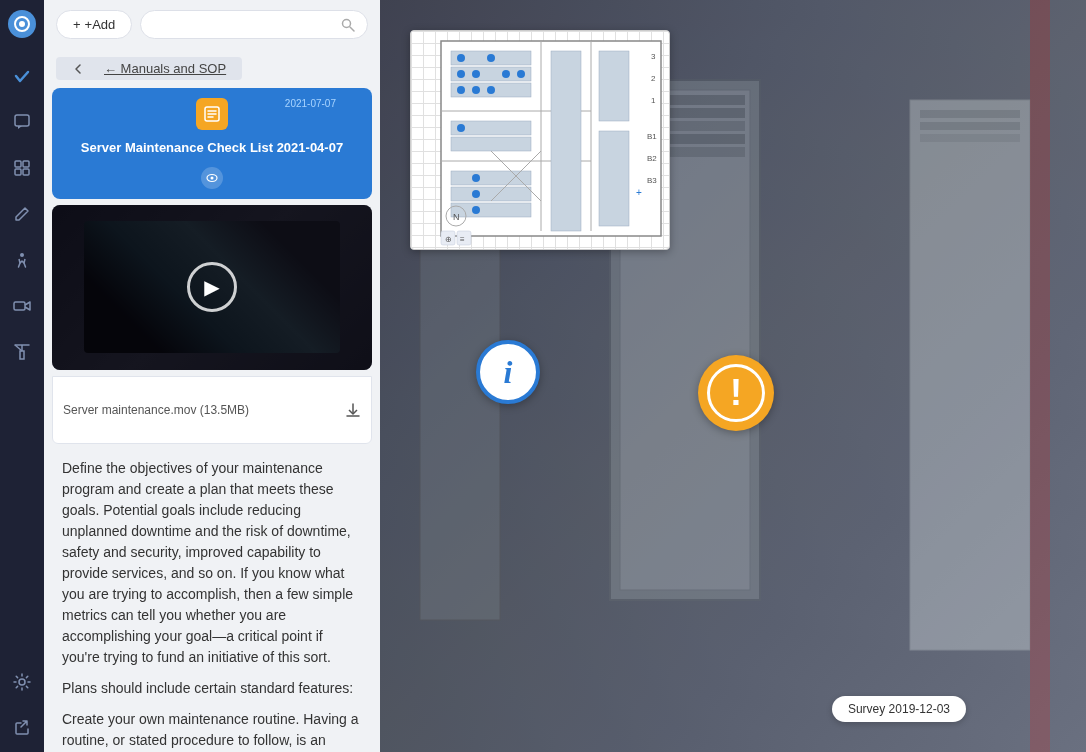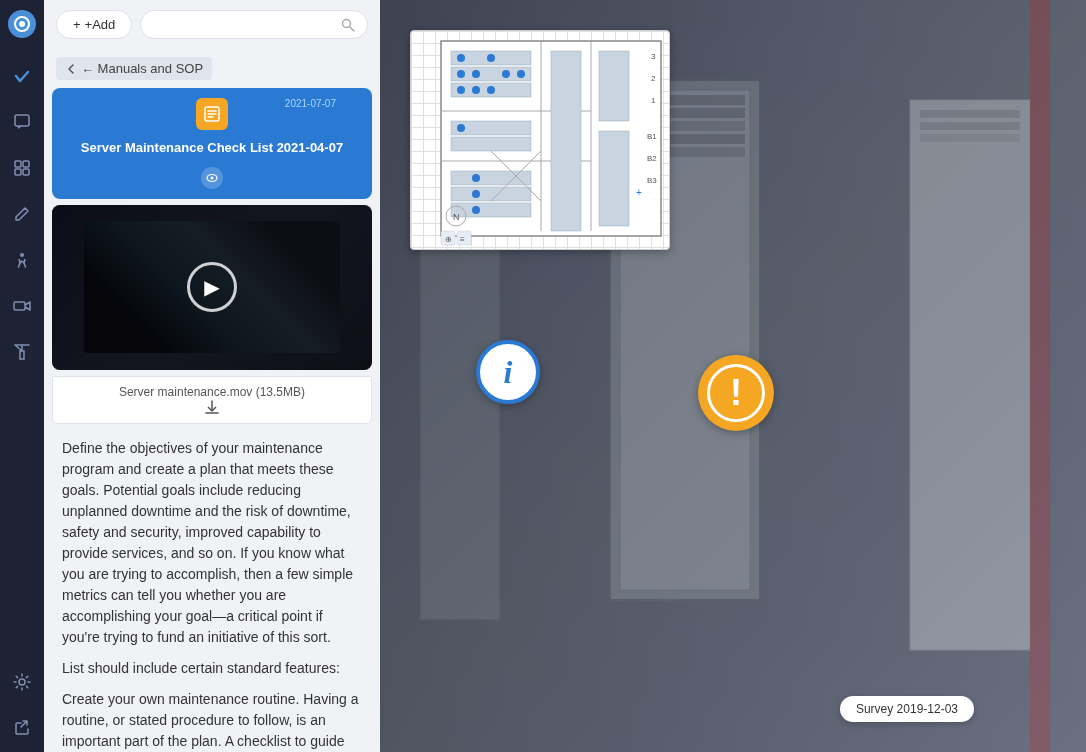--- a/index.html
+++ b/index.html
@@ -85,23 +85,23 @@
     .section-header {
       display: flex;
       align-items: center;
       padding: 8px 12px;
       background: #f0f2f5;
       gap: 8px;
     }
     .section-back {
       background: #e0e4ec;
       border-radius: 4px;
-      padding: 4px 9px;
-      display: flex; align-items: center; gap: 4px;
-      font-size: 13px; color: #444; cursor: pointer;
+      padding: 4px 16px;
+      display: flex; align-items: center; gap: 20px;
+      font-size: 13px; color: #444; cursor: pointer; text-decoration: underline;
     }
 
     
     .checklist-item {
       background: #2a7ad4;
       margin: 0 8px 6px;
       border-radius: 8px;
       padding: 10px 12px;
       display: flex; align-items: center; gap: 10px;
       cursor: pointer;
@@ -148,25 +148,24 @@
       border-radius: 50%;
       border: 3px solid rgba(255,255,255,0.8);
       display: flex; align-items: center; justify-content: center;
       color: white; font-size: 20px;
       cursor: pointer;
     }
     .video-meta {
       background: white;
       margin: 0 8px 6px;
       border-radius: 0 0 6px 6px;
-      padding: 8px 10px;
+      padding: 25px 10px;
       display: flex; align-items: center; justify-content: space-between;
       font-size: 12px; color: #555;
       border: 1px solid #e0e4ec;
-      flex-direction: column;
     }
 
     
     .description-text {
       margin: 0 8px 8px;
       padding: 8px 10px;
       font-size: 14px;
       color: #333;
       line-height: 1.5;
       background: transparent;
@@ -236,21 +235,21 @@
       display: flex; align-items: center; justify-content: center;
       font-size: 30px; font-weight: bold;
       color: #2a7ad4;
       cursor: pointer;
       box-shadow: 0 2px 8px rgba(0,0,0,0.3);
     }
 
     
     .survey-badge {
       position: absolute;
-      bottom: 30px; right: 112px;
+      bottom: 30px; right: 120px;
       background: white;
       border-radius: 20px;
       padding: 6px 16px;
       font-size: 12px; color: #333;
       box-shadow: 0 2px 6px rgba(0,0,0,0.2);
       cursor: pointer;
     }
 
     
     .top-bar {
@@ -421,21 +420,21 @@
       </span>
       <svg width="16" height="16" viewBox="0 0 16 16" style="cursor:pointer">
           <polyline points="8,2 8,11" fill="none" stroke="#555" stroke-width="1.5" stroke-linecap="round"></polyline>
           <polyline points="4,8 8,12 12,8" fill="none" stroke="#555" stroke-width="1.5" stroke-linejoin="round"></polyline>
           <line x1="2" y1="14" x2="14" y2="14" stroke="#555" stroke-width="1.5" stroke-linecap="round"></line>
         </svg>
     </div>
 
     <div class="description-text">
       <p style="margin-bottom:10px;">Define the objectives of your maintenance program and create a plan that meets these goals. Potential goals include reducing unplanned downtime and the risk of downtime, safety and security, improved capability to provide services, and so on. If you know what you are trying to accomplish, then a few simple metrics can tell you whether you are accomplishing your goal—a critical point if you're trying to fund an initiative of this sort.</p>
-      <p style="margin-bottom:10px; font-weight:500;">List should include certain standard features:</p>
+      <p style="margin-bottom:10px; font-weight:500;">Plans should include certain standard features:</p>
       <p>Create your own maintenance routine. Having a routine, or stated procedure to follow, is an important part of the plan. A checklist to guide you is provided later in this article, but your data center should develop its own checklist, tuned to your specific needs. Check your equipment manuals to see what intervals and routines are recommended by the manufacturers; some OEMs even provide standardized checklists detailing the preventive maintenance that is optimal for your equipment.</p>
     </div>
 
     <div class="file-list">
       <div class="file-item">
         <span>Configuration guide.pdf &nbsp;</span>
         <span style="color:#8b5cf6">(3.5MB)</span>
       </div>
 
     </div>

